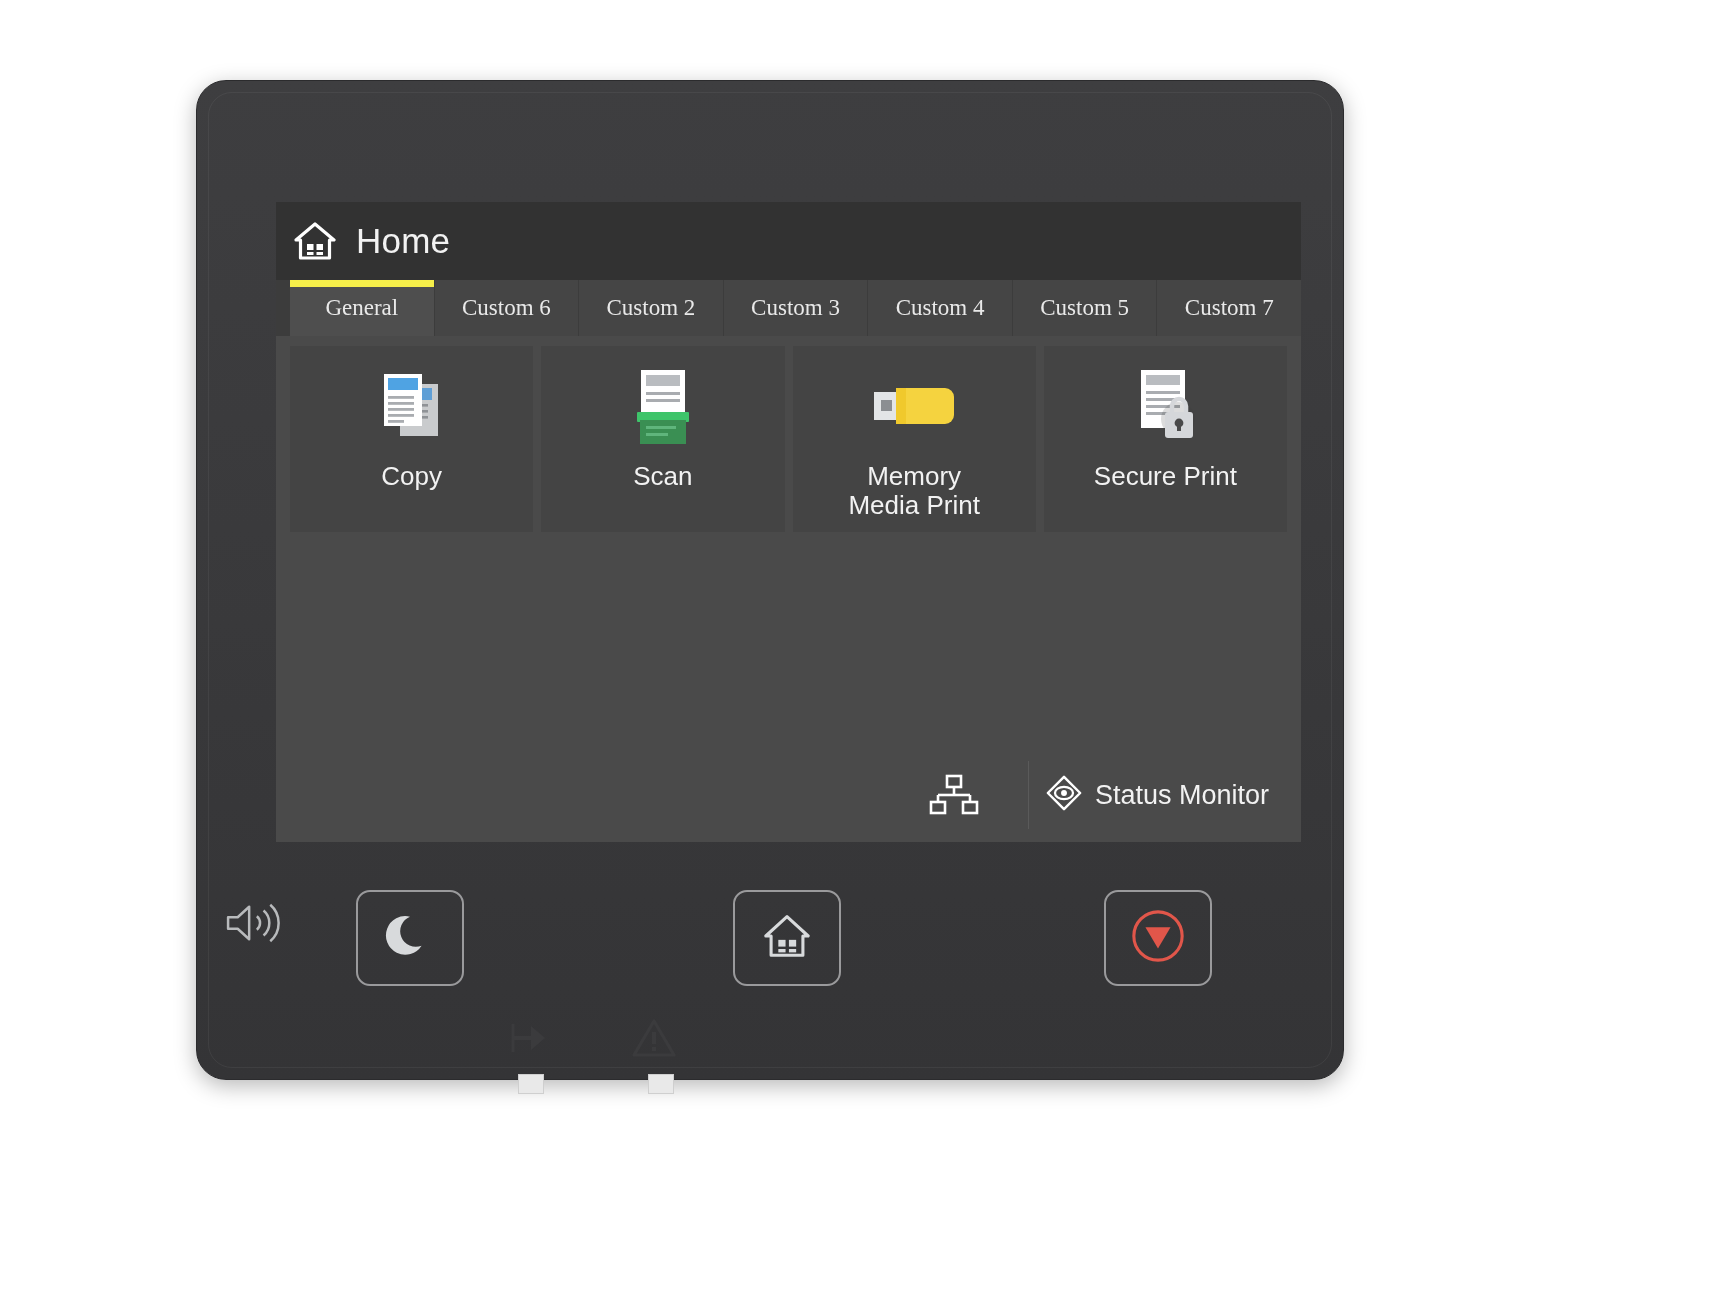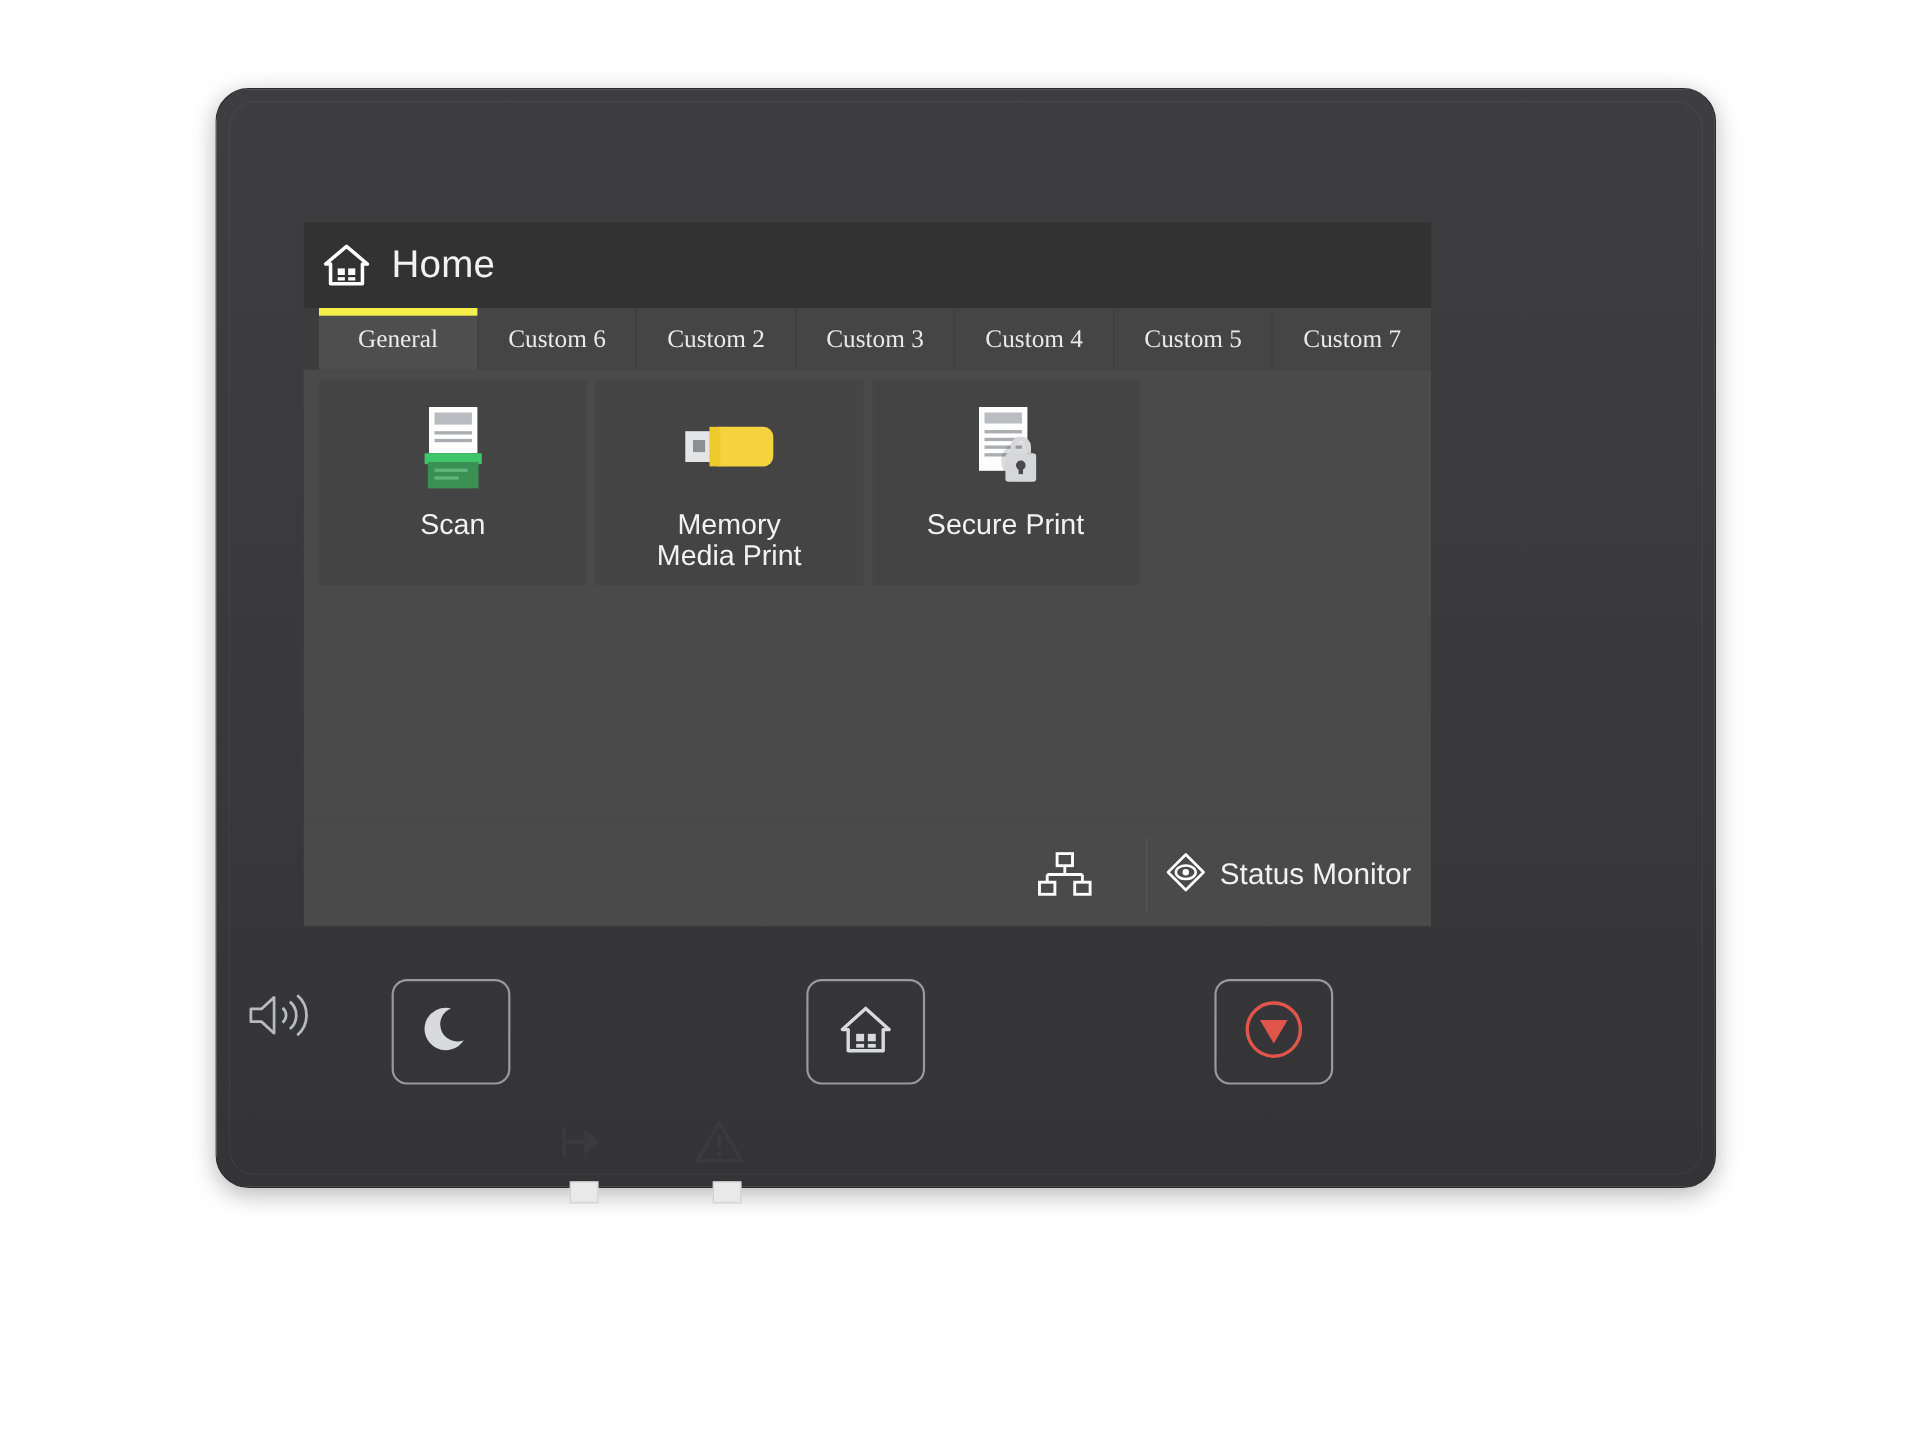--- a/index.html
+++ b/index.html
@@ -7,21 +7,21 @@
     width: 1732px; height: 1300px;
     background: #ffffff;
     font-family: "Liberation Sans", sans-serif;
     overflow: hidden;
   }
 
   
   #device-wrap {
     position: absolute;
     left: 196px; top: 80px;
-    width: 1364px; height: 1000px;
+    width: 1148px; height: 1000px;
   }
   #device-body {
     position: absolute; inset: 0;
     background: linear-gradient(180deg,#3e3e40 0%,#3a3a3c 45%,#343436 100%);
     border-radius: 30px;
     box-shadow: 0 6px 22px rgba(0,0,0,.28);
     border: 1px solid #2b2b2d;
   }
   #device-inner-edge {
     position: absolute; left: 12px; top: 12px; right: 12px; bottom: 12px;
@@ -116,21 +116,21 @@
     white-space: pre-line;
   }
 
   
   #status-bar {
     height: 94px;
     background: #4a4a4a;
     display: flex;
     align-items: center;
     justify-content: flex-end;
-    padding-right: 0px;
+    padding-right: 14px;
     gap: 31px;
   }
   #network-icon-btn {
     width: 86px; height: 68px;
     display: flex; align-items: center; justify-content: center;
   }
   #status-monitor-btn {
     height: 68px;
     display: flex; align-items: center;
     gap: 12px;
@@ -225,20 +225,40 @@
           <span>Custom 5</span>
         </div>
       <div class="tab">
           <span>Custom 7</span>
         </div>
     </div>
 
     <div id="tile-area">
       <div id="tile-grid">
 
+        <div class="tile">
+          <span class="tile-icon">
+            <svg viewBox="0 0 100 92" width="100" height="92">
+              <rect x="38" y="22" width="38" height="52" fill="#c9cbcd"></rect>
+              <rect x="44" y="26" width="26" height="12" fill="#5f9fd6"></rect>
+              <rect x="44" y="42" width="22" height="2.6" fill="#8f9296"></rect>
+              <rect x="44" y="48" width="22" height="2.6" fill="#8f9296"></rect>
+              <rect x="44" y="54" width="22" height="2.6" fill="#8f9296"></rect>
+              <rect x="44" y="60" width="16" height="2.6" fill="#8f9296"></rect>
+              <rect x="22" y="12" width="38" height="52" fill="#ffffff"></rect>
+              <rect x="26" y="16" width="30" height="12" fill="#4fa3e3"></rect>
+              <rect x="26" y="34" width="26" height="2.8" fill="#a9acb0"></rect>
+              <rect x="26" y="40" width="26" height="2.8" fill="#a9acb0"></rect>
+              <rect x="26" y="46" width="26" height="2.8" fill="#a9acb0"></rect>
+              <rect x="26" y="52" width="26" height="2.8" fill="#a9acb0"></rect>
+              <rect x="26" y="58" width="16" height="2.8" fill="#a9acb0"></rect>
+            </svg>
+          </span>
+          <span class="tile-label">Copy</span>
+        </div>
 
         <div class="tile">
           <span class="tile-icon">
             <svg viewBox="0 0 100 92" width="100" height="92">
               <rect x="28" y="8" width="44" height="42" fill="#ffffff"></rect>
               <rect x="33" y="13" width="34" height="11" fill="#b9bcc0"></rect>
               <rect x="33" y="30" width="34" height="3" fill="#a9acb0"></rect>
               <rect x="33" y="37" width="34" height="3" fill="#a9acb0"></rect>
               <rect x="24" y="50" width="52" height="10" rx="1" fill="#3ec46a"></rect>
               <rect x="27" y="58" width="46" height="24" fill="#3a8f53"></rect>

